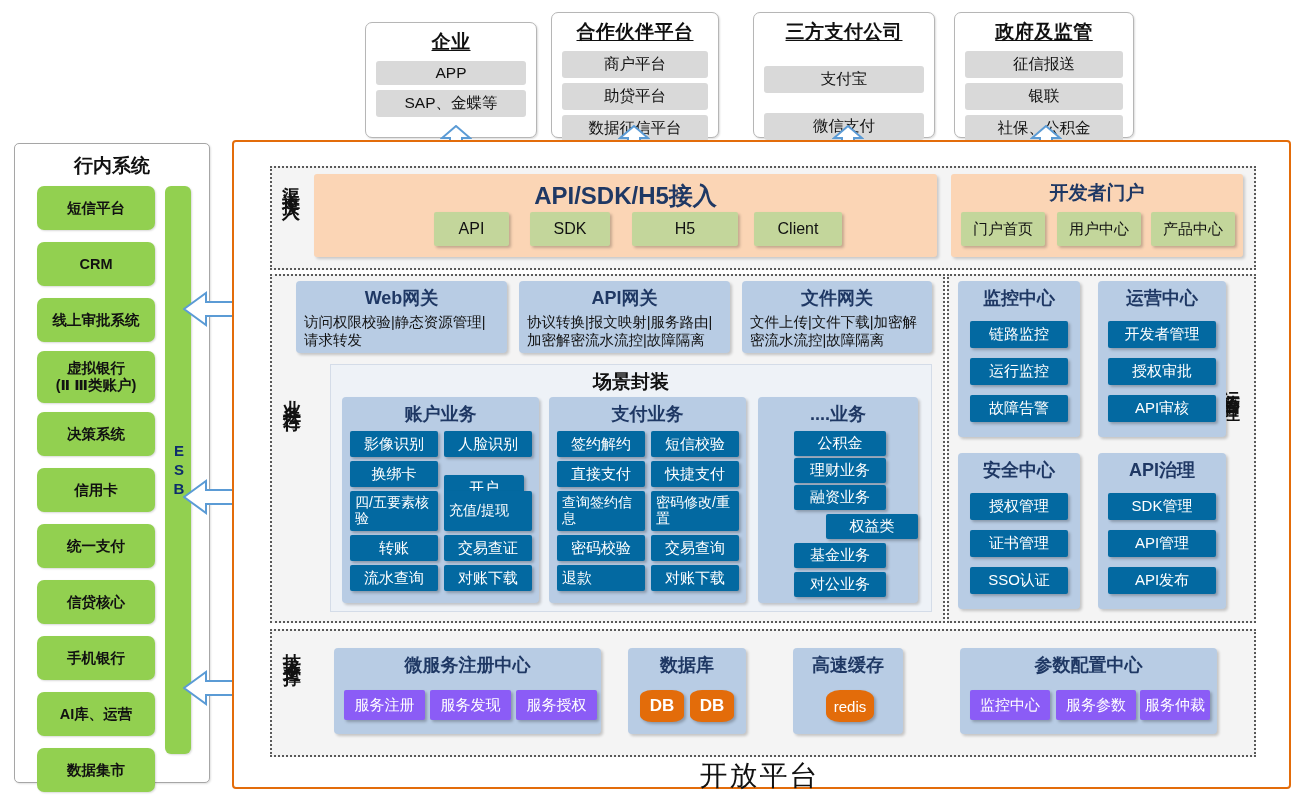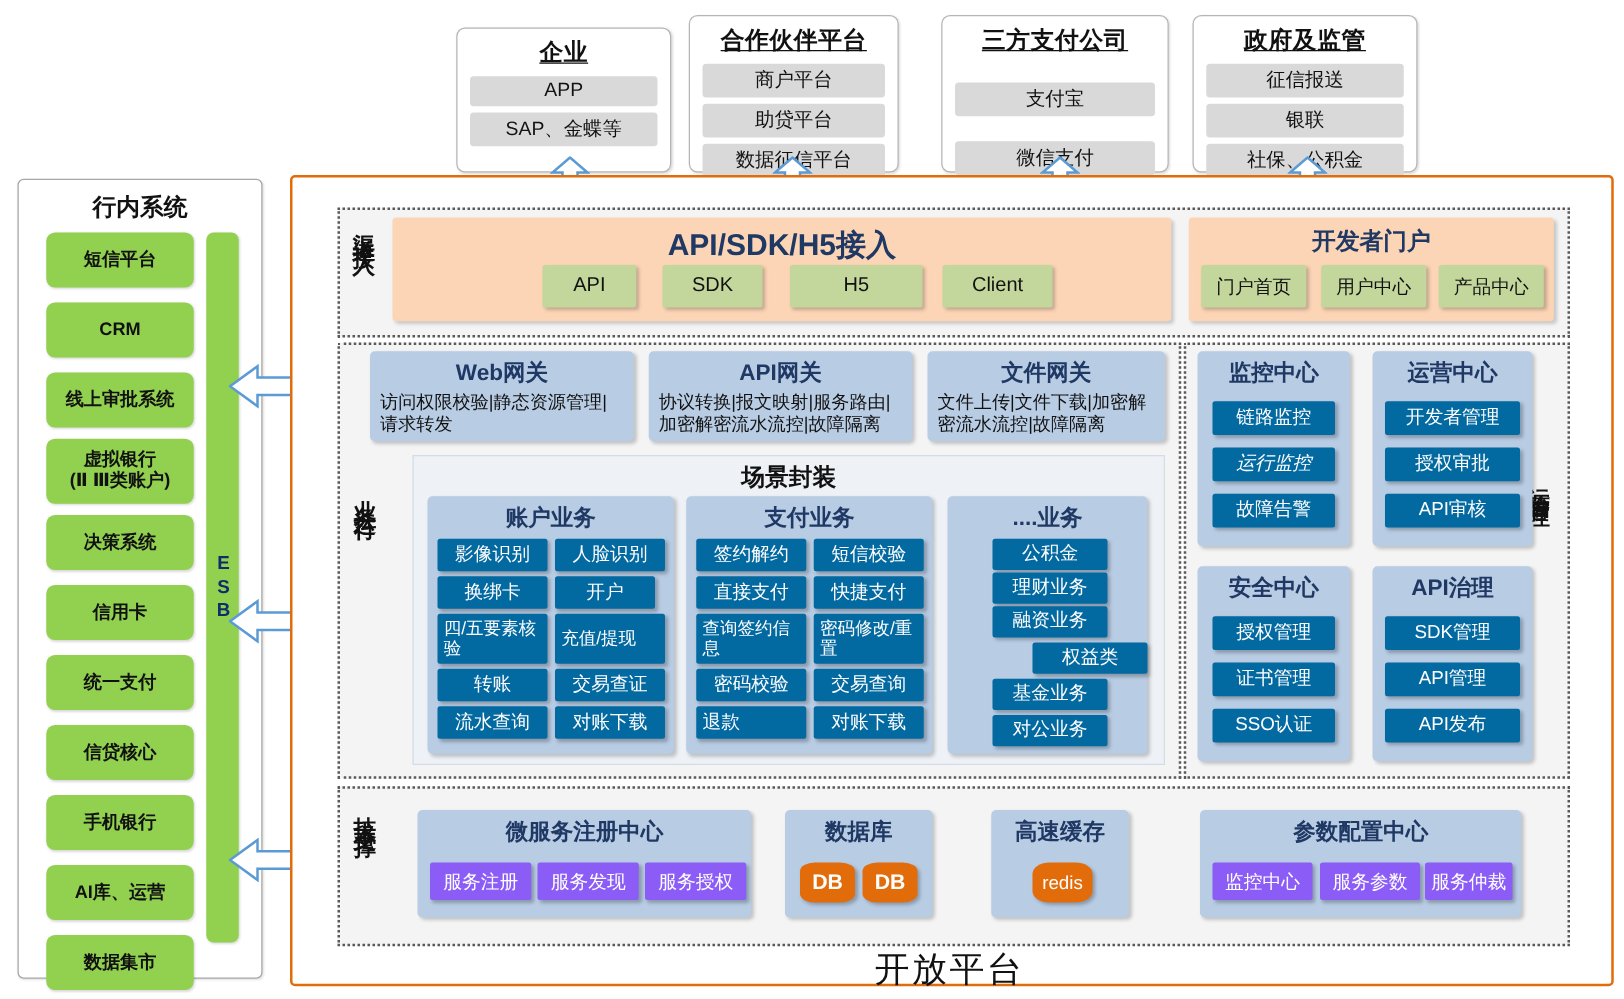--- a/index.html
+++ b/index.html
@@ -313,21 +313,21 @@
       </div>
     <div class="dchip" style="left:8px;top:138px;width:88px;height:26px;">
         <span>转账</span>
       </div>
     <div class="dchip" style="left:8px;top:168px;width:88px;height:26px;">
         <span>流水查询</span>
       </div>
     <div class="dchip" style="left:102px;top:34px;width:88px;height:26px;">
         <span>人脸识别</span>
       </div>
-    <div class="dchip" style="left:102px;top:64px;width:80px;height:26px;">
+    <div class="dchip" style="left:102px;top:78px;width:80px;height:26px;">
         <span>开户</span>
       </div>
     <div class="dchip left" style="left:102px;top:94px;width:88px;height:40px;font-size:14px;">
         <span>充值/提现</span>
       </div>
     <div class="dchip" style="left:102px;top:138px;width:88px;height:26px;">
         <span>交易查证</span>
       </div>
     <div class="dchip" style="left:102px;top:168px;width:88px;height:26px;">
         <span>对账下载</span>
@@ -392,21 +392,21 @@
 
   <div class="dsec" style="left:947px;top:274px;width:305px;height:345px;">
   </div>
   <div class="vlabel" style="left:1222px;top:375px;height:140px;">运营管理</div>
 
   <div class="bluecard" style="left:958px;top:281px;width:122px;height:156px;">
     <div class="bluecard-title">监控中心</div>
     <div class="dchip" style="left:12px;top:40px;width:98px;height:27px;">
         <span>链路监控</span>
       </div>
-    <div class="dchip" style="left:12px;top:77px;width:98px;height:27px;font-style:italic;">
+    <div class="dchip" style="left:12px;top:77px;width:98px;height:27px;">
         <span>运行监控</span>
       </div>
     <div class="dchip" style="left:12px;top:114px;width:98px;height:27px;">
         <span>故障告警</span>
       </div>
   </div>
 
   <div class="bluecard" style="left:1098px;top:281px;width:128px;height:156px;">
     <div class="bluecard-title">运营中心</div>
     <div class="dchip" style="left:10px;top:40px;width:108px;height:27px;">

